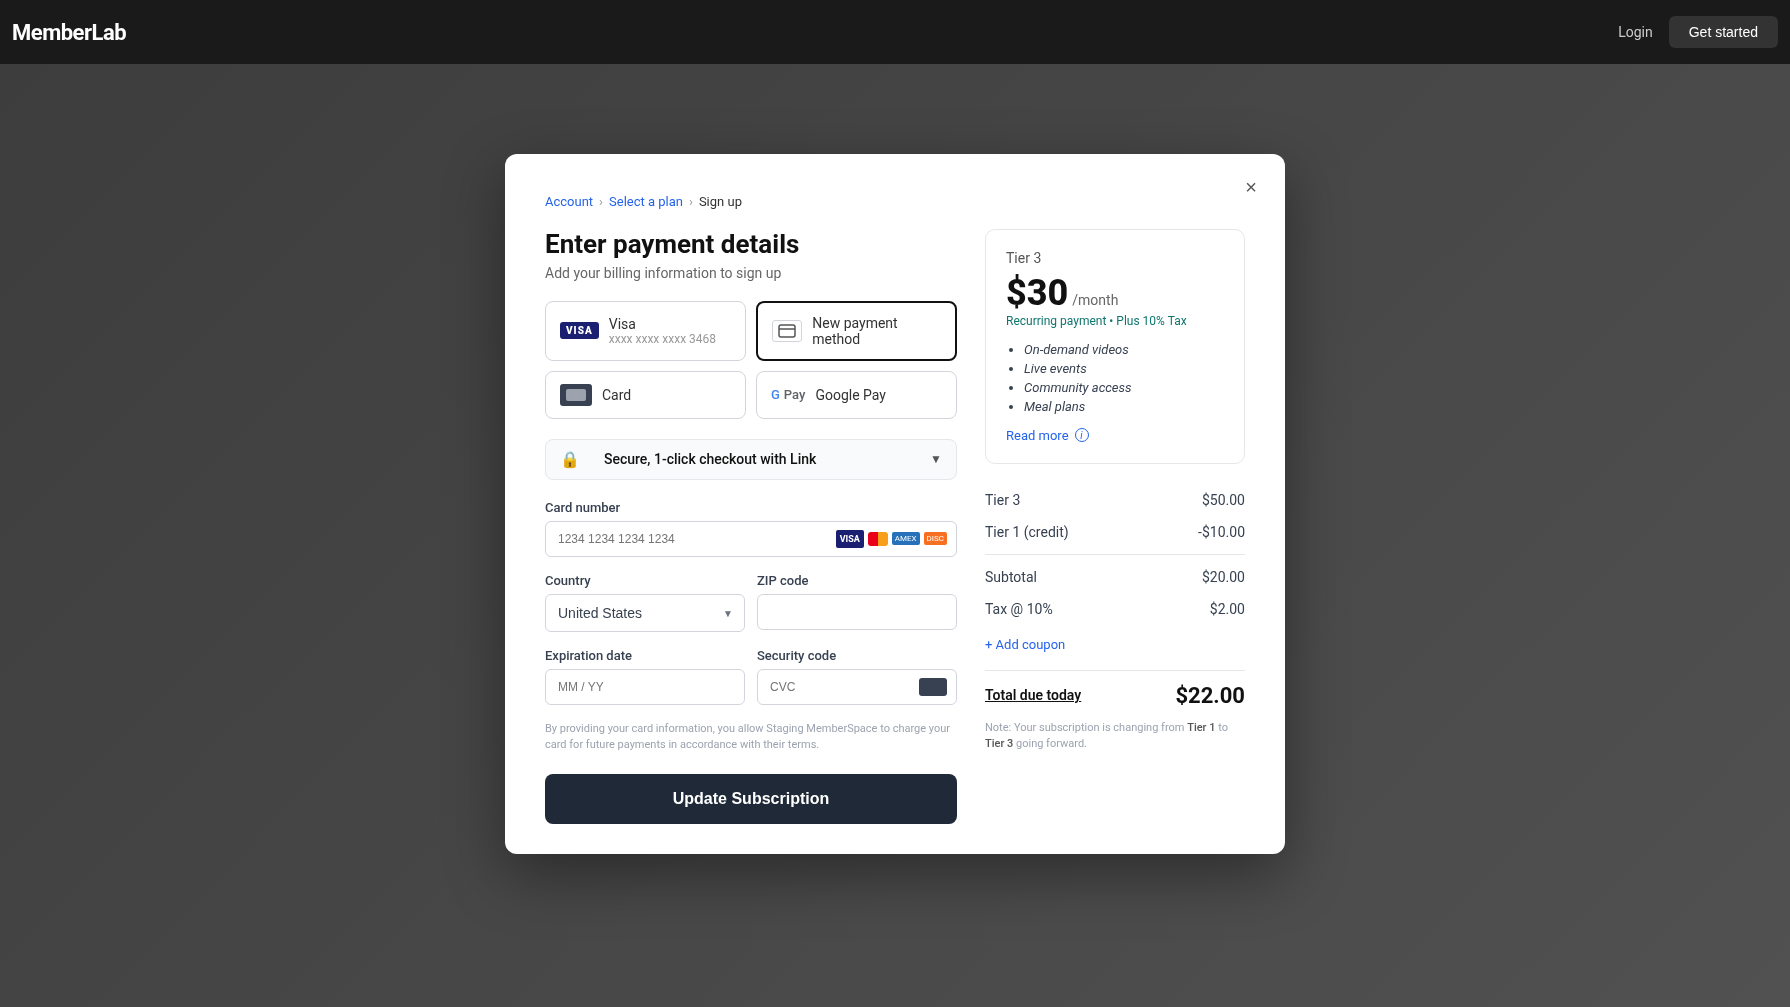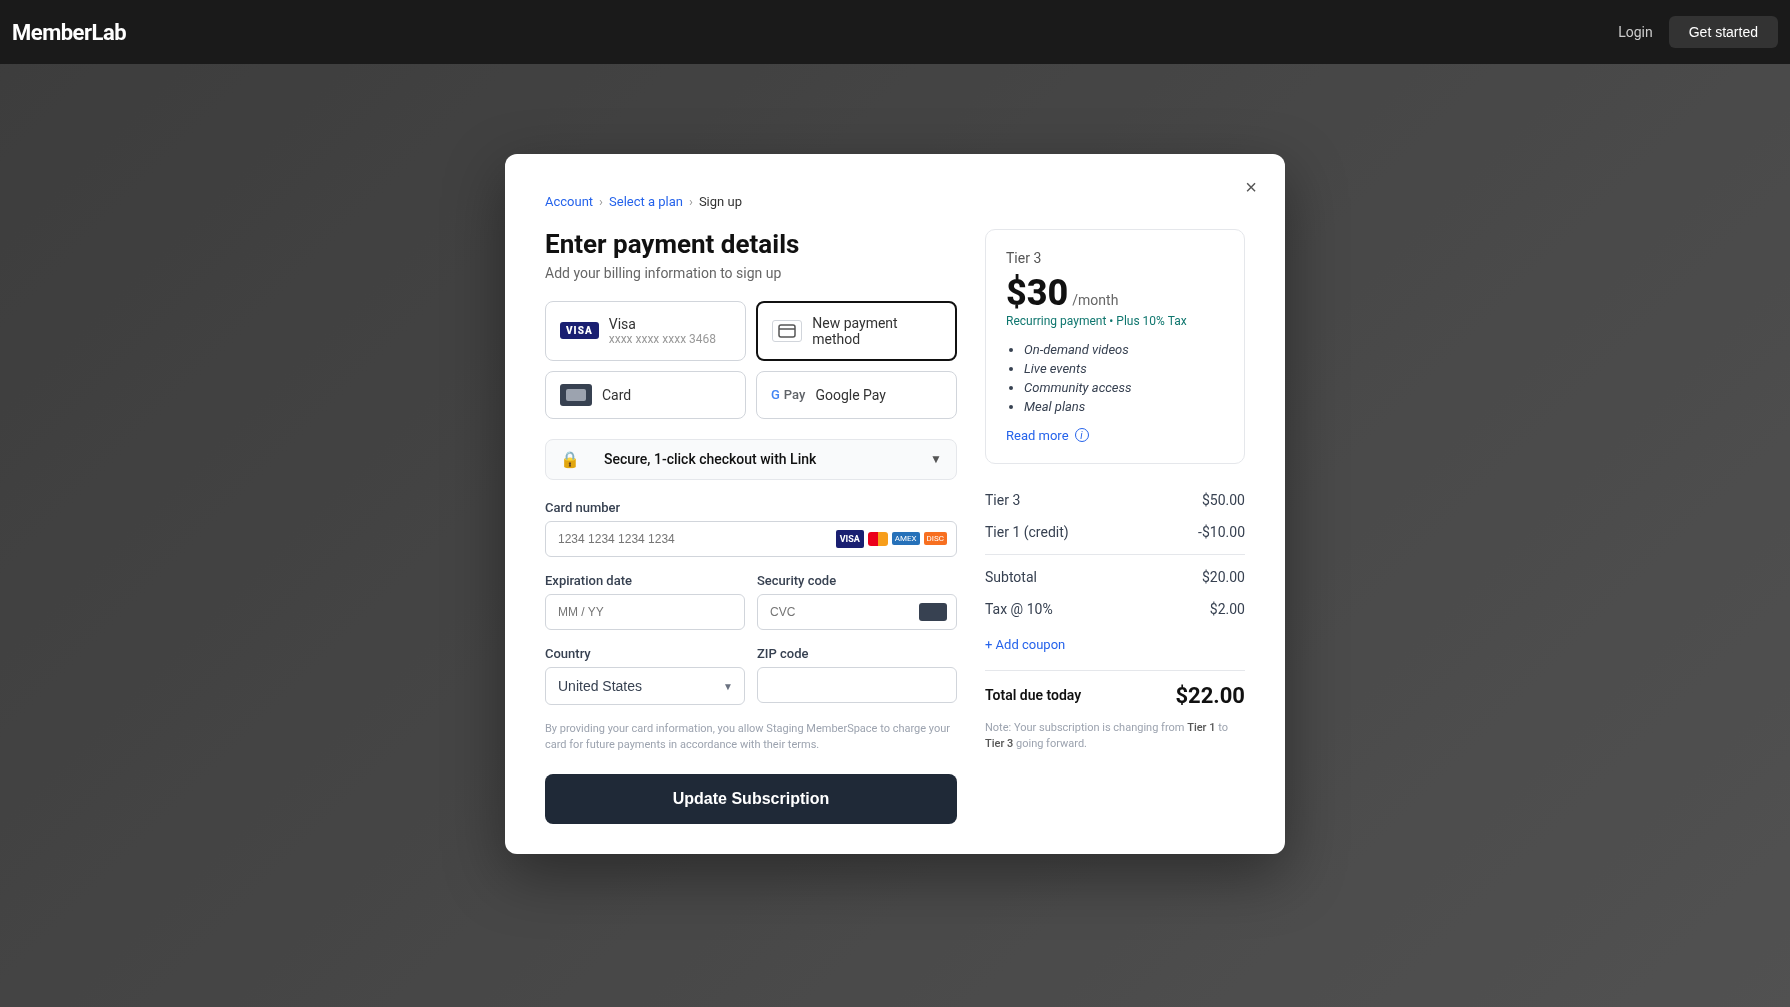--- a/index.html
+++ b/index.html
@@ -442,20 +442,21 @@
       justify-content: space-between;
       align-items: center;
       padding: 12px 0 6px;
       border-top: 1px solid #e5e7eb;
       margin-top: 6px;
     }
     .total-label {
       font-size: 14px;
       font-weight: 600;
       color: #111;
+      text-decoration: underline;
     }
     .total-amount {
       font-size: 22px;
       font-weight: 700;
       color: #111;
     }
     .total-note {
       font-size: 11px;
       color: #9ca3af;
       line-height: 1.5;
@@ -562,50 +563,50 @@
             </div>
             <span class="mini-amex">AMEX</span>
             <span class="mini-discover">DISC</span>
           </div>
         </div>
       </div>
 
       
       <div class="form-row">
         <div class="form-section">
-          <label class="form-label">Expiration date</label>
-          <input class="form-input" type="text" placeholder="MM / YY" style="">
-        </div>
-        <div class="form-section">
-          <label class="form-label">Security code</label>
-          <div class="cvc-wrapper">
-            <input class="form-input" type="text" placeholder="CVC" style="">
-            <div class="cvc-icon"></div>
-          </div>
-        </div>
-      </div>
-
-      
-      <div class="form-row">
-        <div class="form-section">
           <label class="form-label">Country</label>
           <div class="select-wrapper">
             <select class="country-select">
               <option>United States</option>
               <option>Canada</option>
               <option>United Kingdom</option>
               <option>Australia</option>
               <option>Germany</option>
               <option>France</option>
             </select>
           </div>
         </div>
         <div class="form-section">
           <label class="form-label">ZIP code</label>
           <input class="form-input" type="text" style="">
+        </div>
+      </div>
+
+      
+      <div class="form-row">
+        <div class="form-section">
+          <label class="form-label">Expiration date</label>
+          <input class="form-input" type="text" placeholder="MM / YY" style="">
+        </div>
+        <div class="form-section">
+          <label class="form-label">Security code</label>
+          <div class="cvc-wrapper">
+            <input class="form-input" type="text" placeholder="CVC" style="">
+            <div class="cvc-icon"></div>
+          </div>
         </div>
       </div>
 
       
       <p class="legal-text">By providing your card information, you allow Staging MemberSpace to charge your card for future payments in accordance with their terms.</p>
 
       
       <button class="submit-btn">Update Subscription</button>
     </div>
 

